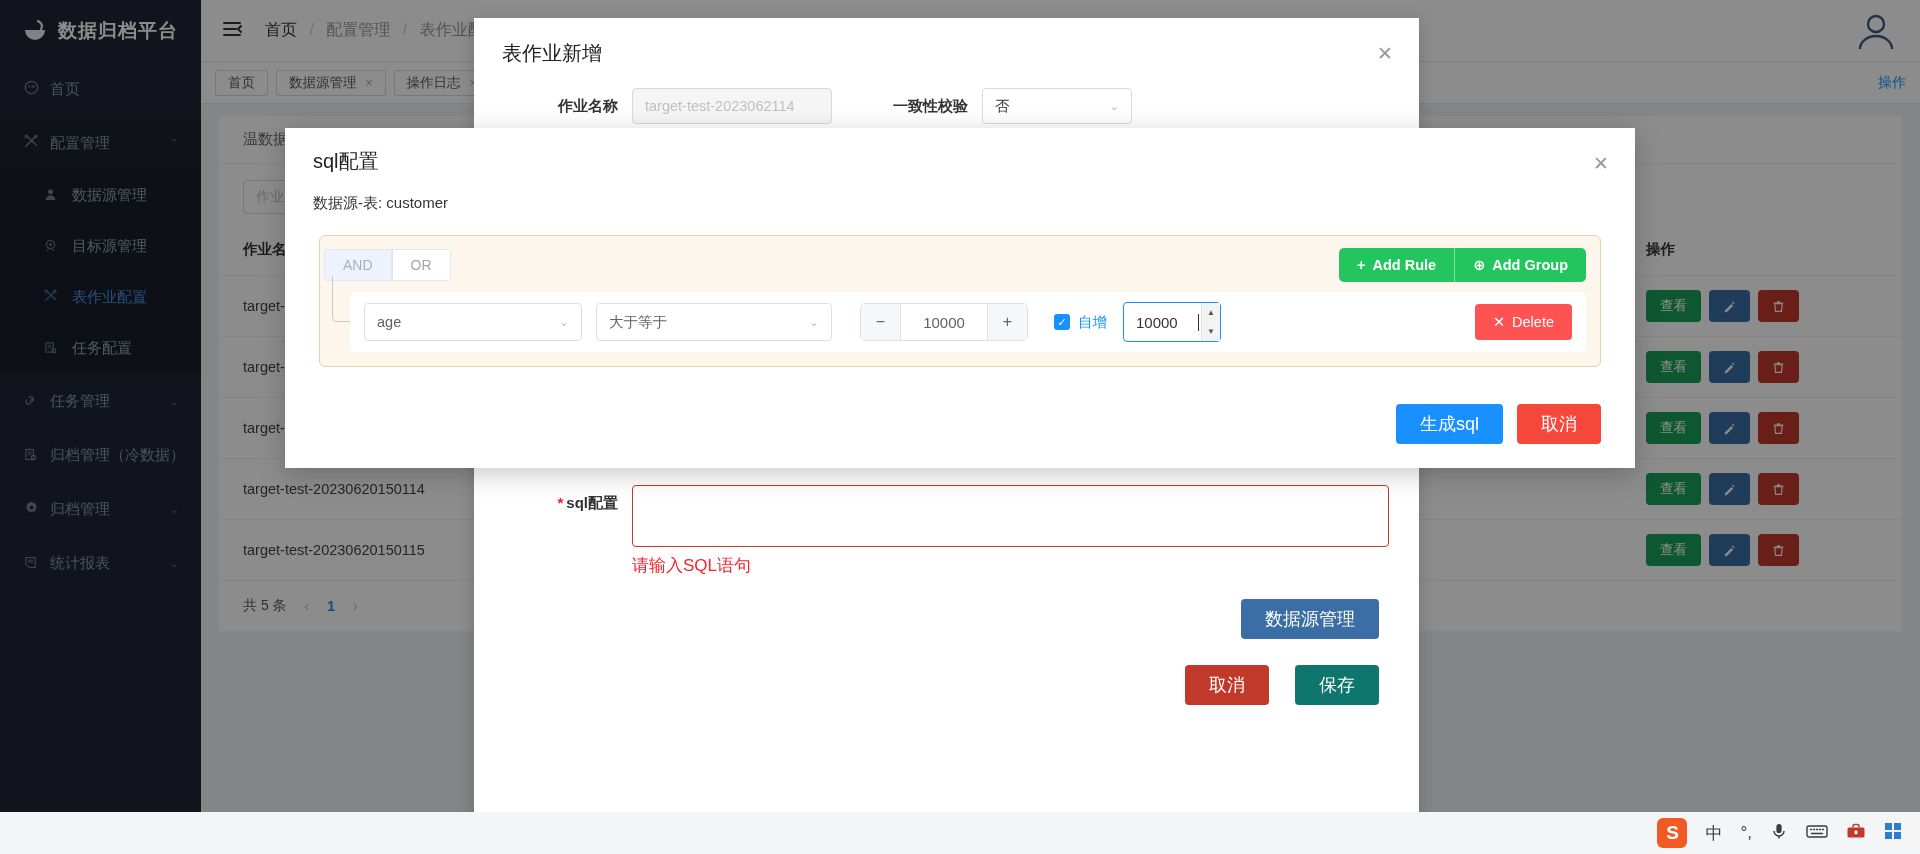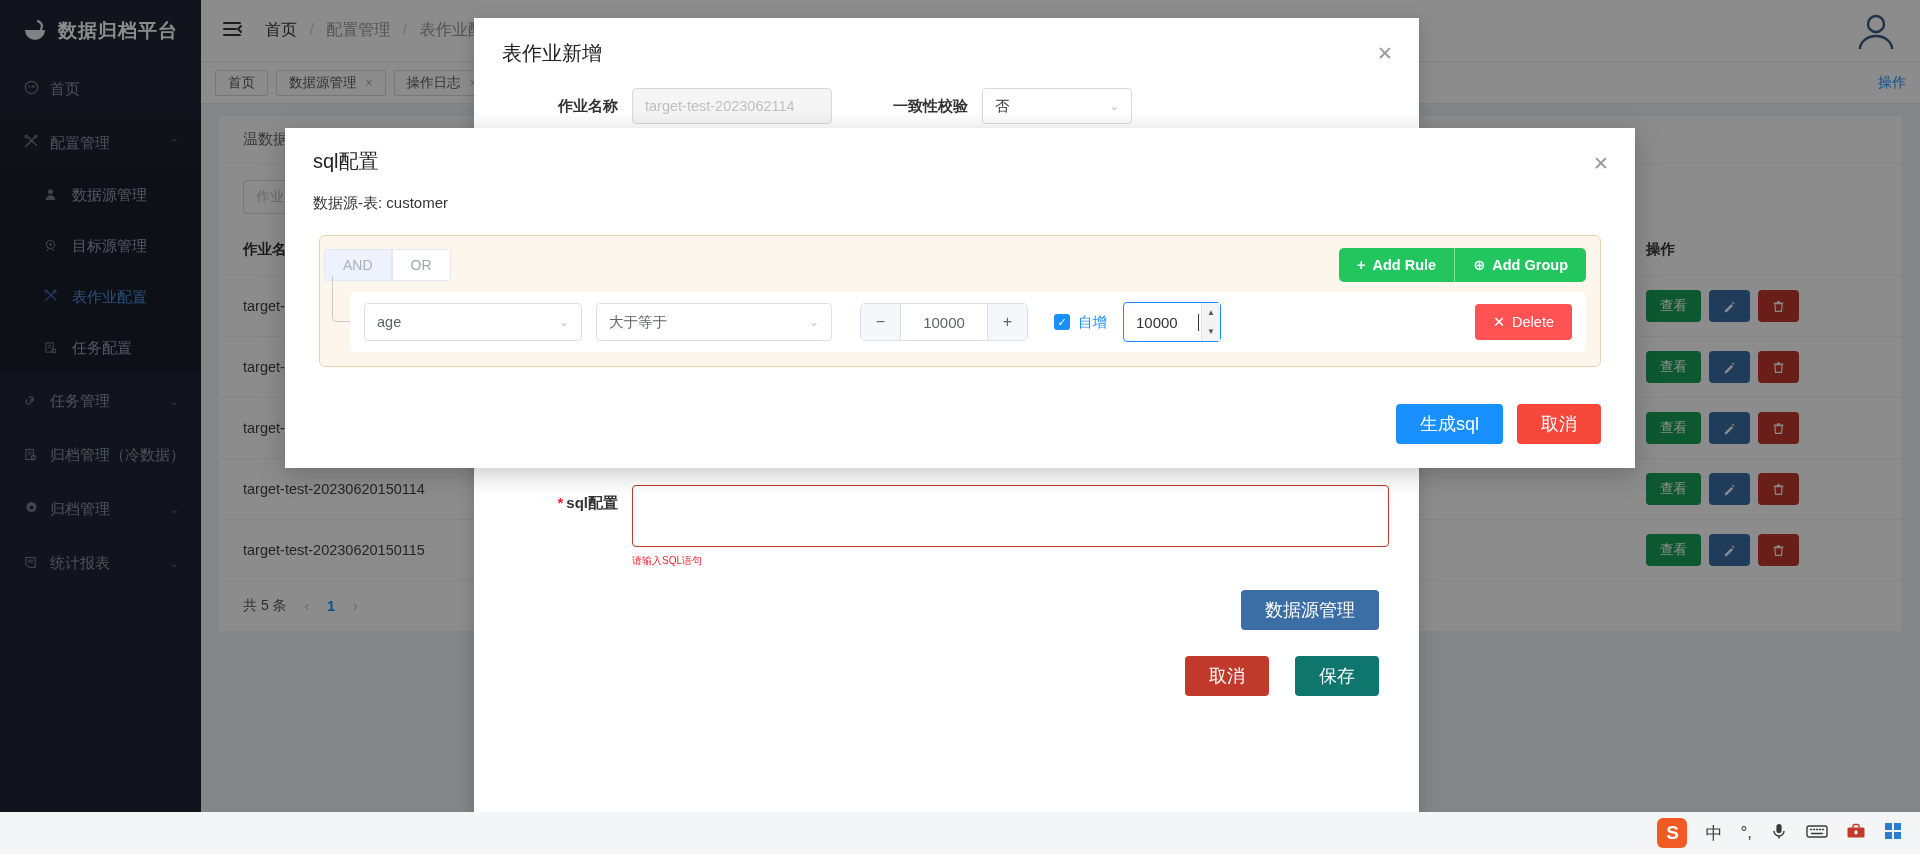--- a/index.html
+++ b/index.html
@@ -134,21 +134,21 @@
     height: 36px; border: 1px solid #d9d9d9; border-radius: 4px; background: #fff;
     padding: 0 12px; display: flex; align-items: center; justify-content: space-between;
     color: #333; font-size: 14.5px;
   }
   .sel .chev { color: #bbb; font-size: 11px; }
   .ta {
     border: 1px solid #d9d9d9; border-radius: 4px; background: #fff; width: 100%;
     resize: none; font-family: inherit; font-size: 14px; padding: 6px 10px;
   }
   .ta.err { border-color: #c0392b; }
-  .errmsg { color: #f5222d; font-size: 10px; margin-top: 4px; }
+  .errmsg { color: #f5222d; font-size: 17px; margin-top: 4px; }
   .btn-md {
     height: 40px; padding: 0 24px; border-radius: 4px; border: none; color: #fff;
     font-size: 18px; cursor: pointer;
   }
   .b-custom { background: #3a6ea5; }
   .b-cancel { background: #c0392b; }
   .b-save   { background: #0f766e; margin-left: 12px; }
 
   
   #modal-sql {

